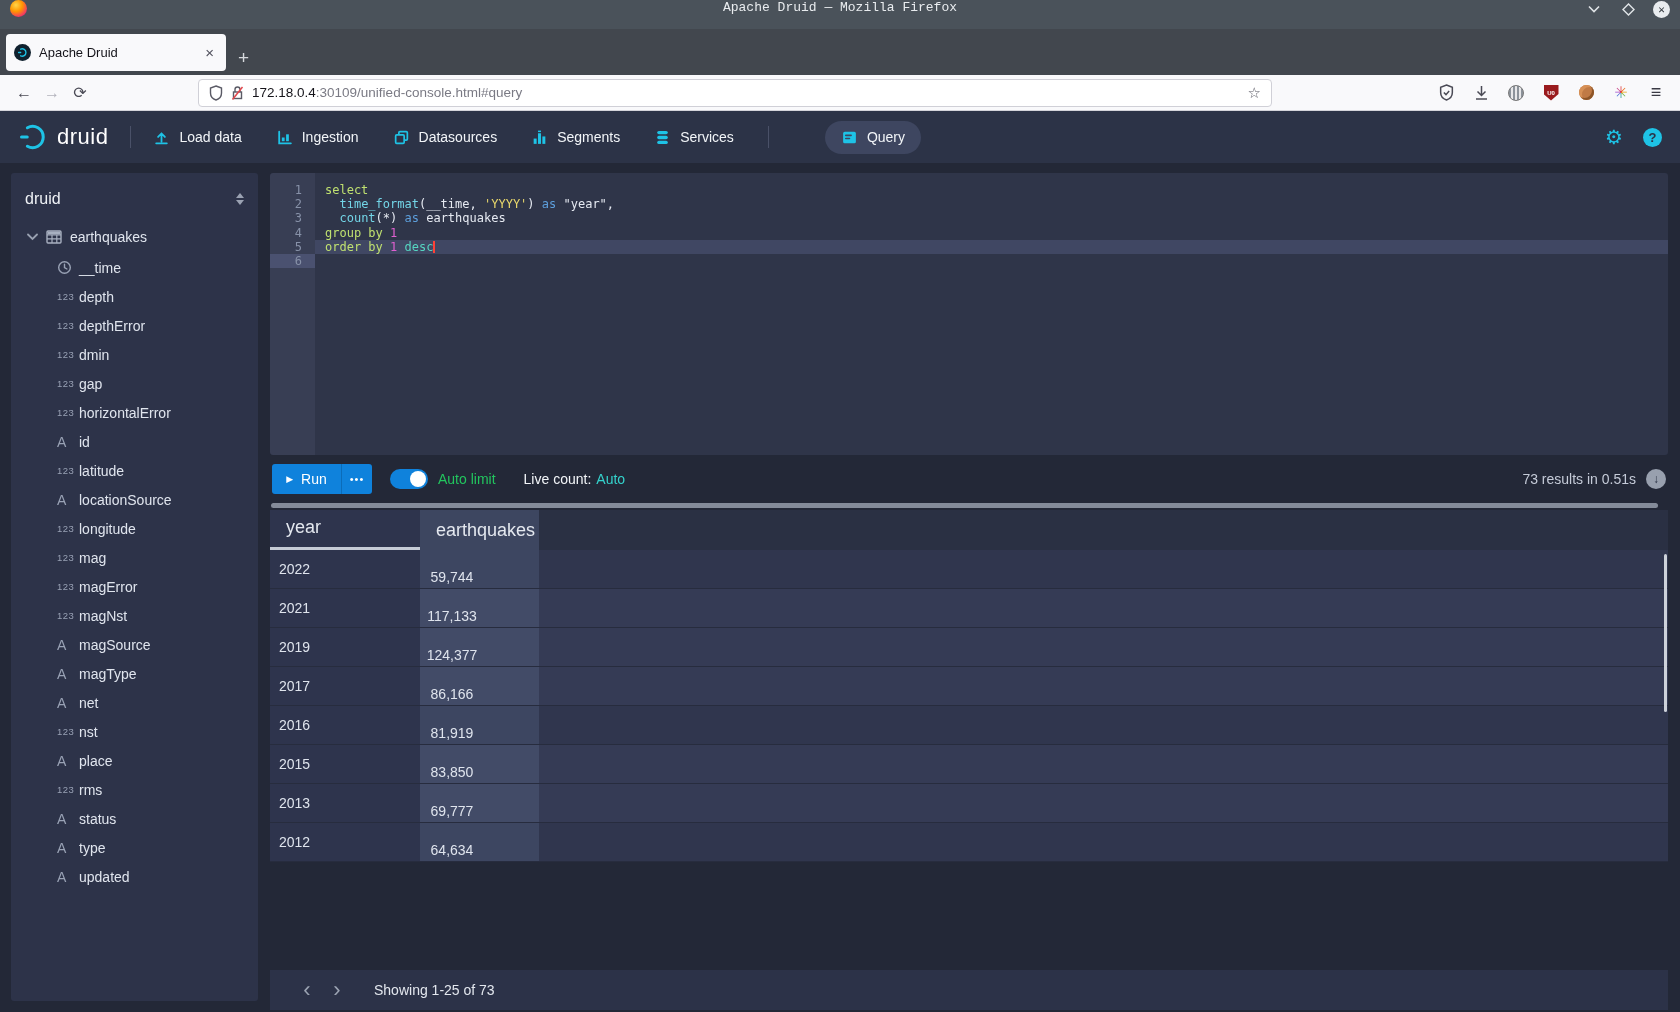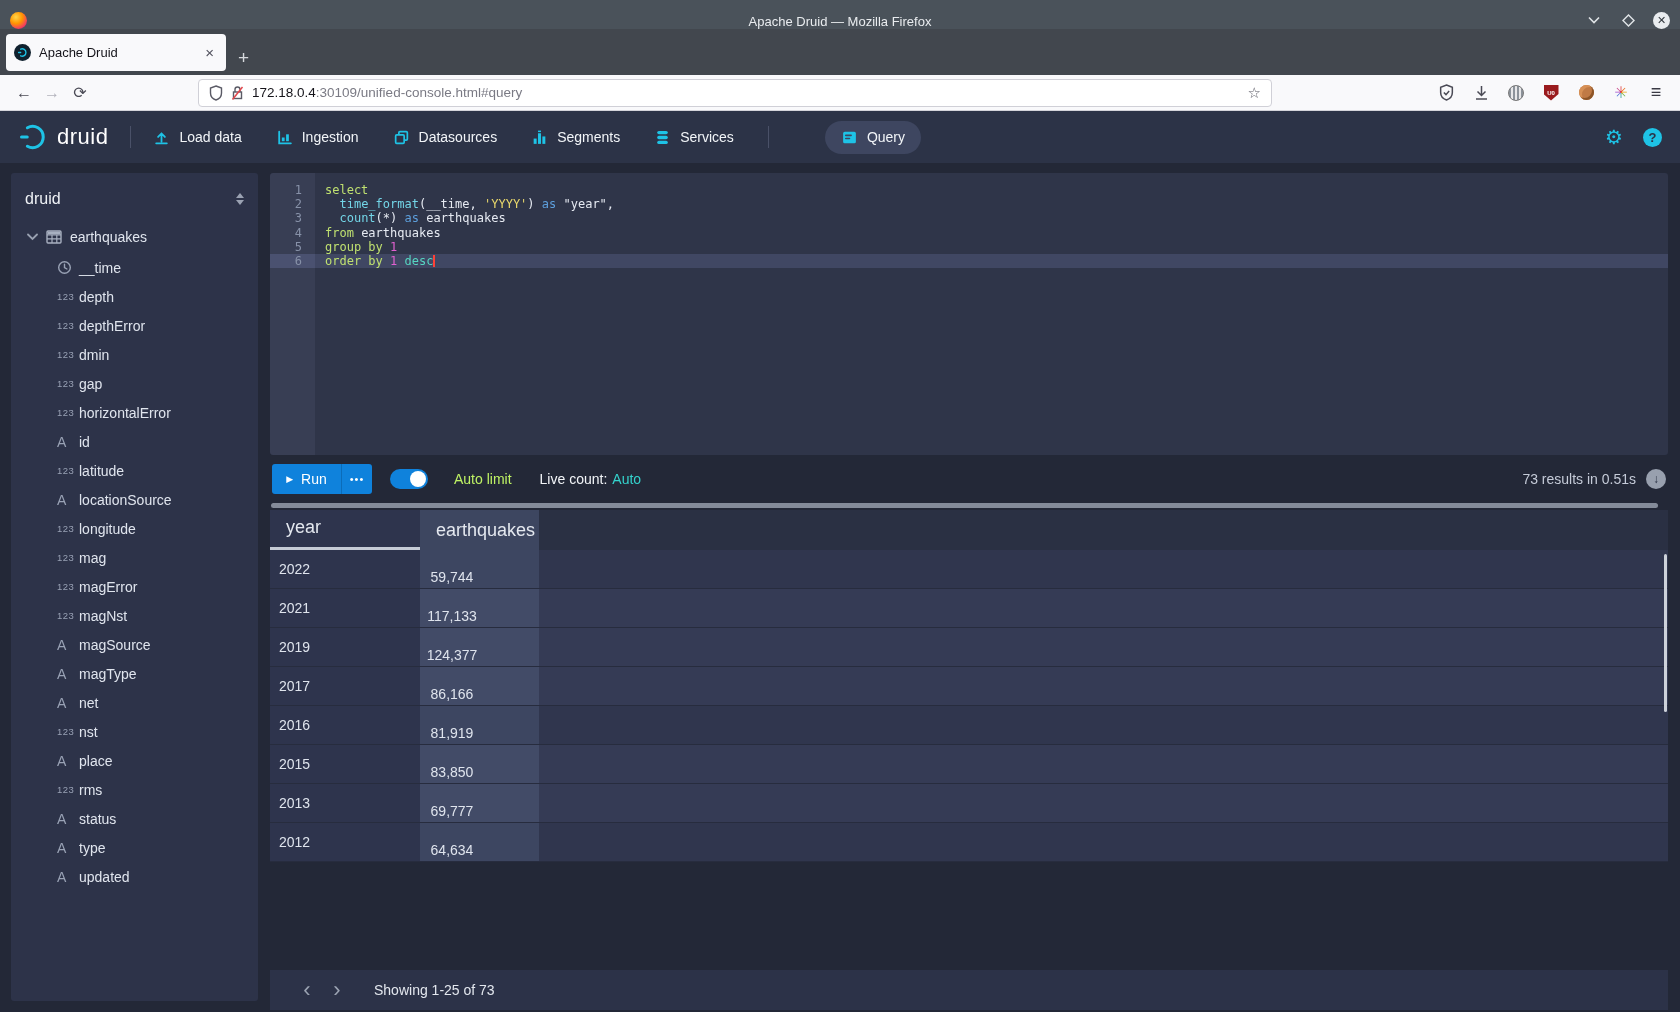--- a/index.html
+++ b/index.html
@@ -1,22 +1,22 @@
 <!DOCTYPE html>
 <html><head>
 <meta charset="utf-8">
 <style>
   * { box-sizing: border-box; margin: 0; padding: 0; }
   html,body { width:1680px; height:1012px; overflow:hidden; background:#232837;
               font-family:"Liberation Sans","DejaVu Sans",sans-serif; }
   .screen { position:relative; width:1680px; height:1012px; }
 
   
-  .titlebar { height:29px; background:#4a525a; display:flex; align-items:flex-end; padding:0 10px;
-              color:#e4e8ec; font-size:13px; }
+  .titlebar { height:29px; background:#4a525a; display:flex; align-items:flex-start; padding:0 10px;
+              color:#e4e8ec; font-size:13px;font-family:Liberation Mono, monospace; }
   .ff-logo { width:17px; height:17px; border-radius:50%;
              background:radial-gradient(circle at 35% 30%, #ffd54a 0%, #ff9500 40%, #f4425a 70%, #b5007f 100%); }
   .win-title { position:absolute; left:0; right:0; text-align:center; pointer-events:none; color:#e9ecef; }
   .win-controls { margin-left:auto; display:flex; align-items:center; gap:16px; z-index:2; }
   .win-btn { width:18px; height:18px; display:flex; align-items:center; justify-content:center; }
   .win-btn svg { display:block; }
   .close-circle { width:17px; height:17px; border-radius:50%; background:#e9ecef; display:flex;
                   align-items:center; justify-content:center; color:#30363c; font-size:11px; font-weight:bold; }
 
   .tabstrip { height:46px; background:#42474e; display:flex; align-items:flex-end; padding:0 4px; }
@@ -108,21 +108,21 @@
   
   .runbar { height:47px; display:flex; align-items:center; padding:0 2px; }
   .btn-group { display:flex; }
   .btn { background:#0f82dc; color:#fff; font-size:14px; height:30px; display:flex; align-items:center;
          justify-content:center; }
   .btn-run { width:70px; border-radius:3px 0 0 3px; gap:8px; border-right:1px solid #0b6cb9; }
   .btn-run .tri { font-size:9px; }
   .btn-more { width:30px; border-radius:0 3px 3px 0; font-size:11px; letter-spacing:1px; }
   .toggle { margin-left:18px; width:38px; height:20px; border-radius:10px; background:#0f82dc; position:relative; }
   .toggle .knob { position:absolute; right:2px; top:2px; width:16px; height:16px; border-radius:50%; background:#fff; }
-  .runbar .lbl { color:#bef264; font-size:14px; margin-left:26px; }
+  .runbar .lbl { color:#22c55e; font-size:14px; margin-left:10px; }
   .livequery { margin-left:28px; color:#f2f5f8; font-size:14px; }
   .livequery .val { color:#34d2cc; margin-left:5px; }
   .results-info { margin-left:auto; color:#c5cbd8; font-size:14px; display:flex; align-items:center; gap:10px; }
   .dl-circle { width:20px; height:20px; border-radius:50%; background:#98a0ae; color:#2c3347;
                display:flex; align-items:center; justify-content:center; font-size:12px; font-weight:bold; }
 
   
   .hscroll { height:8px; padding:1px 2px 2px 1px; }
   .hscroll .thumb { height:5px; width:calc(100% - 8px); background:#848b99; border-radius:2.5px; }
   .results { position:relative; flex:1; overflow:hidden; }
@@ -435,21 +435,20 @@
             <div class="gut-line">2</div>
             <div class="gut-line">3</div>
             <div class="gut-line">4</div>
             <div class="gut-line">5</div>
             <div class="gut-line act">6</div>
           </div>
         <div class="codearea" id="codeLines">
             <div class="code-line"><span class="tk-k">select</span></div>
             <div class="code-line"><span class="tk-p">  </span><span class="tk-f">time_format</span><span class="tk-p">(</span><span class="tk-p">__time</span><span class="tk-p">, </span><span class="tk-s">'YYYY'</span><span class="tk-p">) </span><span class="tk-a">as</span><span class="tk-p"> </span><span class="tk-p">"year"</span><span class="tk-p">,</span></div>
             <div class="code-line"><span class="tk-p">  </span><span class="tk-f">count</span><span class="tk-p">(</span><span class="tk-p">*</span><span class="tk-p">) </span><span class="tk-a">as</span><span class="tk-p"> earthquakes</span></div>
-            <div class="code-line"><span class="tk-k">from</span><span class="tk-p"> earthquakes</span></div>
             <div class="code-line"><span class="tk-k">group by</span><span class="tk-p"> </span><span class="tk-n">1</span></div>
             <div class="code-line act"><span class="tk-k">order by</span><span class="tk-p"> </span><span class="tk-n">1</span><span class="tk-p"> </span><span class="tk-d">desc</span><span class="cursor"></span></div>
           </div>
       </div>
 
       <div class="runbar">
         <div class="btn-group">
           <span class="btn btn-run">
             <span class="tri">▶</span>
             <span>Run</span>

